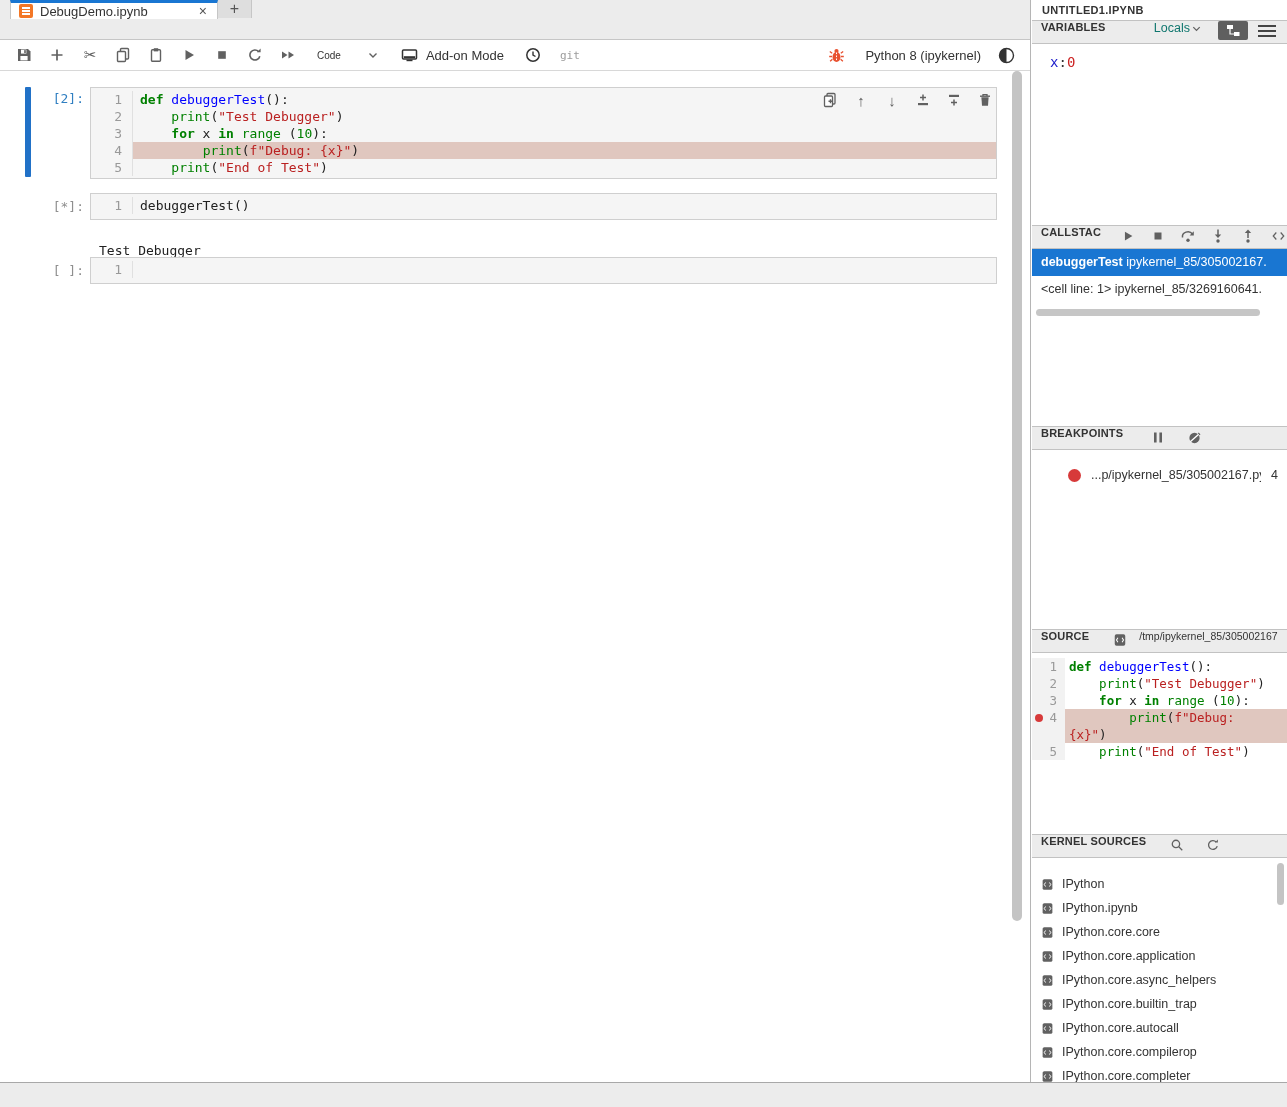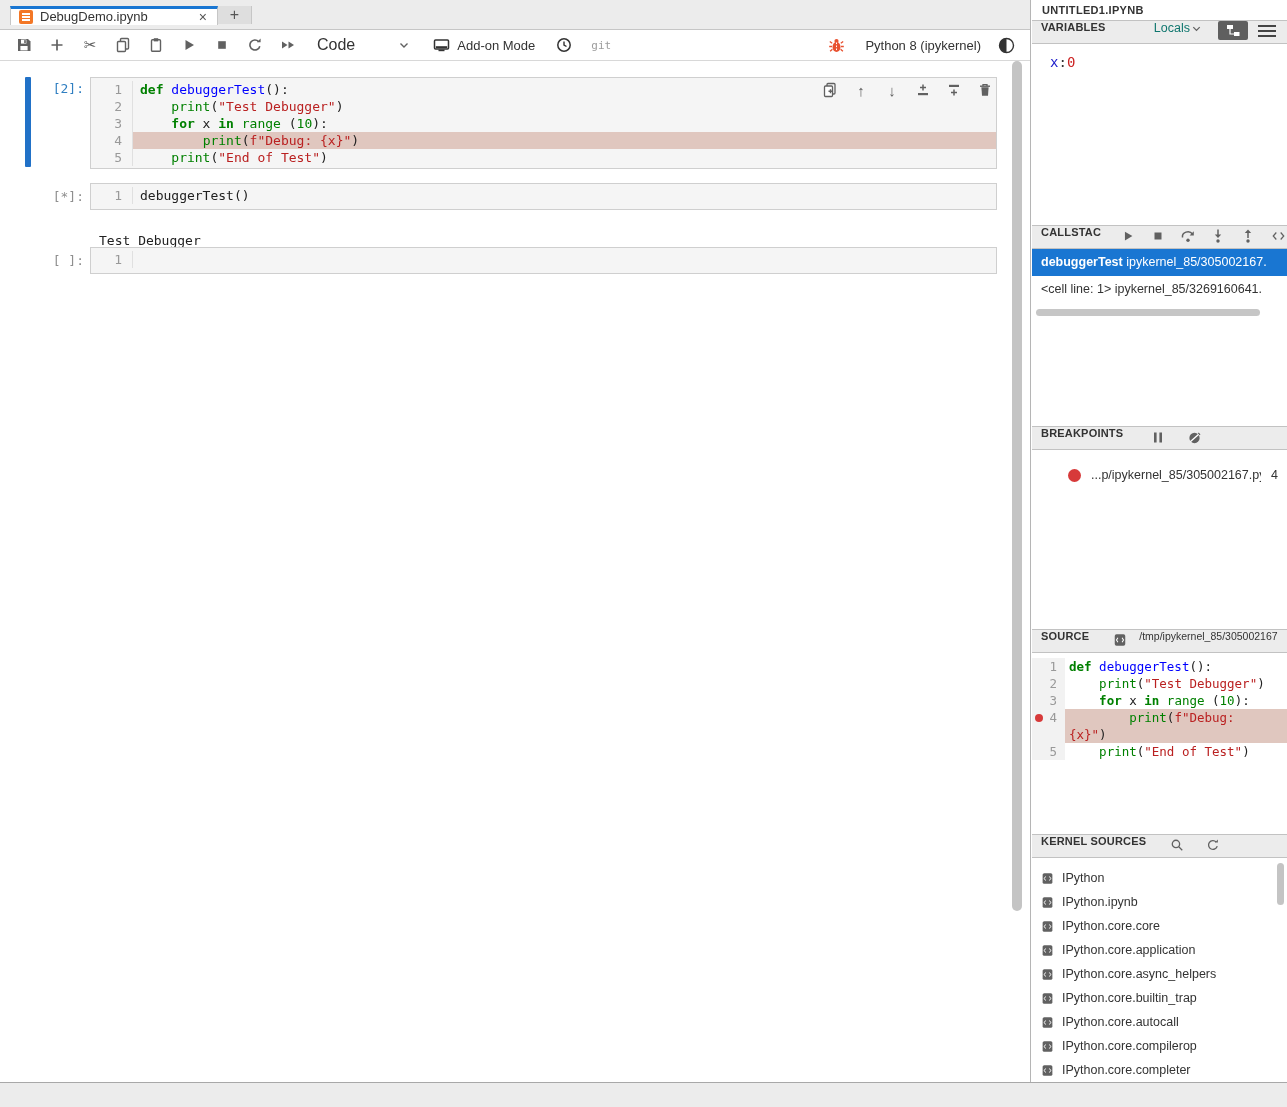--- a/index.html
+++ b/index.html
@@ -4,33 +4,33 @@
 <style>
   * { box-sizing: border-box; margin: 0; padding: 0; }
   html,body { background:#fff; }
   body { font-family:"Liberation Sans", sans-serif; color:#333; }
   .app { position:relative; width:1287px; height:1107px; background:#fff; overflow:hidden; }
 
   
   .main { position:absolute; left:0; top:0; width:1031px; height:1082px; border-right:1px solid #b5b5b5; display:flex; flex-direction:column; background:#fff; }
 
   
-  .tabbar { height:30px; background:#ececec; border-bottom:1px solid #c6c6c6; display:flex; align-items:center; flex:0 0 auto; }
+  .tabbar { height:40px; background:#ececec; border-bottom:1px solid #c6c6c6; display:flex; align-items:flex-start; flex:0 0 auto; }
   .tab { position:relative; margin-left:10px; width:208px; background:#fff; border-top:3px solid #1976d2; border-left:1px solid #c6c6c6; border-right:1px solid #c6c6c6; display:flex; align-items:center; padding:0 8px; gap:7px; margin-bottom:-1px; z-index:2; }
   .tab-title { font-size:13px; color:#333; flex:1; white-space:nowrap; overflow:hidden; }
   .tab-close { color:#555; font-size:14px; cursor:pointer; padding:0 2px; }
   .nb-icon { width:14px; height:14px; border-radius:2px; background:#f37726; position:relative; flex:0 0 auto; }
   .nb-icon::before { content:""; position:absolute; left:3px; top:3px; width:8px; height:2px; background:#fff; box-shadow:0 3px 0 #fff, 0 6px 0 #fff; }
   .tab-plus { width:34px; background:#dedede; border-right:1px solid #c6c6c6; display:flex; align-items:center; justify-content:center; font-size:16px; color:#555; cursor:pointer; }
 
   
   .toolbar { height:31px; background:#fff; border-bottom:1px solid #d8d8d8; display:flex; align-items:center; padding:0 12px; gap:9px; flex:0 0 auto; }
   .tbtn { width:24px; height:24px; display:flex; align-items:center; justify-content:center; color:#616161; flex:0 0 auto; }
   .tbtn svg { display:block; }
-  .tsel { display:flex; align-items:center; gap:43px; margin-left:8px; font-size:16px; color:#333; }
+  .tsel { display:flex; align-items:center; gap:26px; margin-left:8px; font-size:10px; color:#333; }
   .tlabel { font-size:13px; color:#333; }
   .tgit { font-family:"DejaVu Sans Mono", monospace; font-size:11px; color:#9c9c9c; margin-left:6px; }
   .tspacer { flex:1; }
   .scissors { font-size:15px; color:#616161; }
 
   
   .nbarea { position:relative; flex:1; background:#fff; overflow:hidden; }
   .activebar { position:absolute; left:25px; top:16px; width:6px; height:90px; background:#2171c7; border-radius:1px; }
   .prompt { position:absolute; left:0; width:84px; text-align:right; font-family:"DejaVu Sans Mono", monospace; font-size:13px; }
   .prompt.blue { color:#307fc1; }
@@ -75,21 +75,21 @@
   .bigdot { width:13px; height:13px; border-radius:50%; background:#d73a3a; flex:0 0 auto; margin-left:22px; }
   .bppath { flex:1; white-space:nowrap; overflow:hidden; }
   .bpline { flex:0 0 auto; }
   .srcbar-path { font-size:10.5px; color:#333; white-space:nowrap; overflow:hidden; flex:1; }
   .srcbody { flex:0 0 181px; background:#fff; font-family:"DejaVu Sans Mono", monospace; font-size:12.5px; line-height:17px; padding-top:5px; }
   .srow { display:flex; position:relative; }
   .sgut { flex:0 0 33px; text-align:right; padding-right:8px; color:#999; background:#f2f2f2; }
   .scode { flex:1; padding-left:4px; white-space:pre; overflow:hidden; }
   .srow.hl .scode { background:#e0c7bf; }
   .srow .sdot { position:absolute; left:3px; top:5px; width:8px; height:8px; border-radius:50%; background:#d73a3a; }
-  .ksbody { flex:1 1 auto; background:#fff; position:relative; overflow:hidden; padding-top:8px; }
+  .ksbody { flex:1 1 auto; background:#fff; position:relative; overflow:hidden; padding-top:14px; }
   .ksitem { display:flex; align-items:center; gap:8px; height:24px; padding-left:9px; font-size:12.5px; color:#333; }
   .ks-vscroll { position:absolute; right:3px; top:5px; width:7px; height:42px; background:#c4c4c4; border-radius:4px; }
 
   
   .statusbar { position:absolute; left:0; top:1082px; width:1287px; height:25px; background:#ececec; border-top:1px solid #a8a8a8; }
 </style>
 </head>
 <body>
 
 <div class="app">

